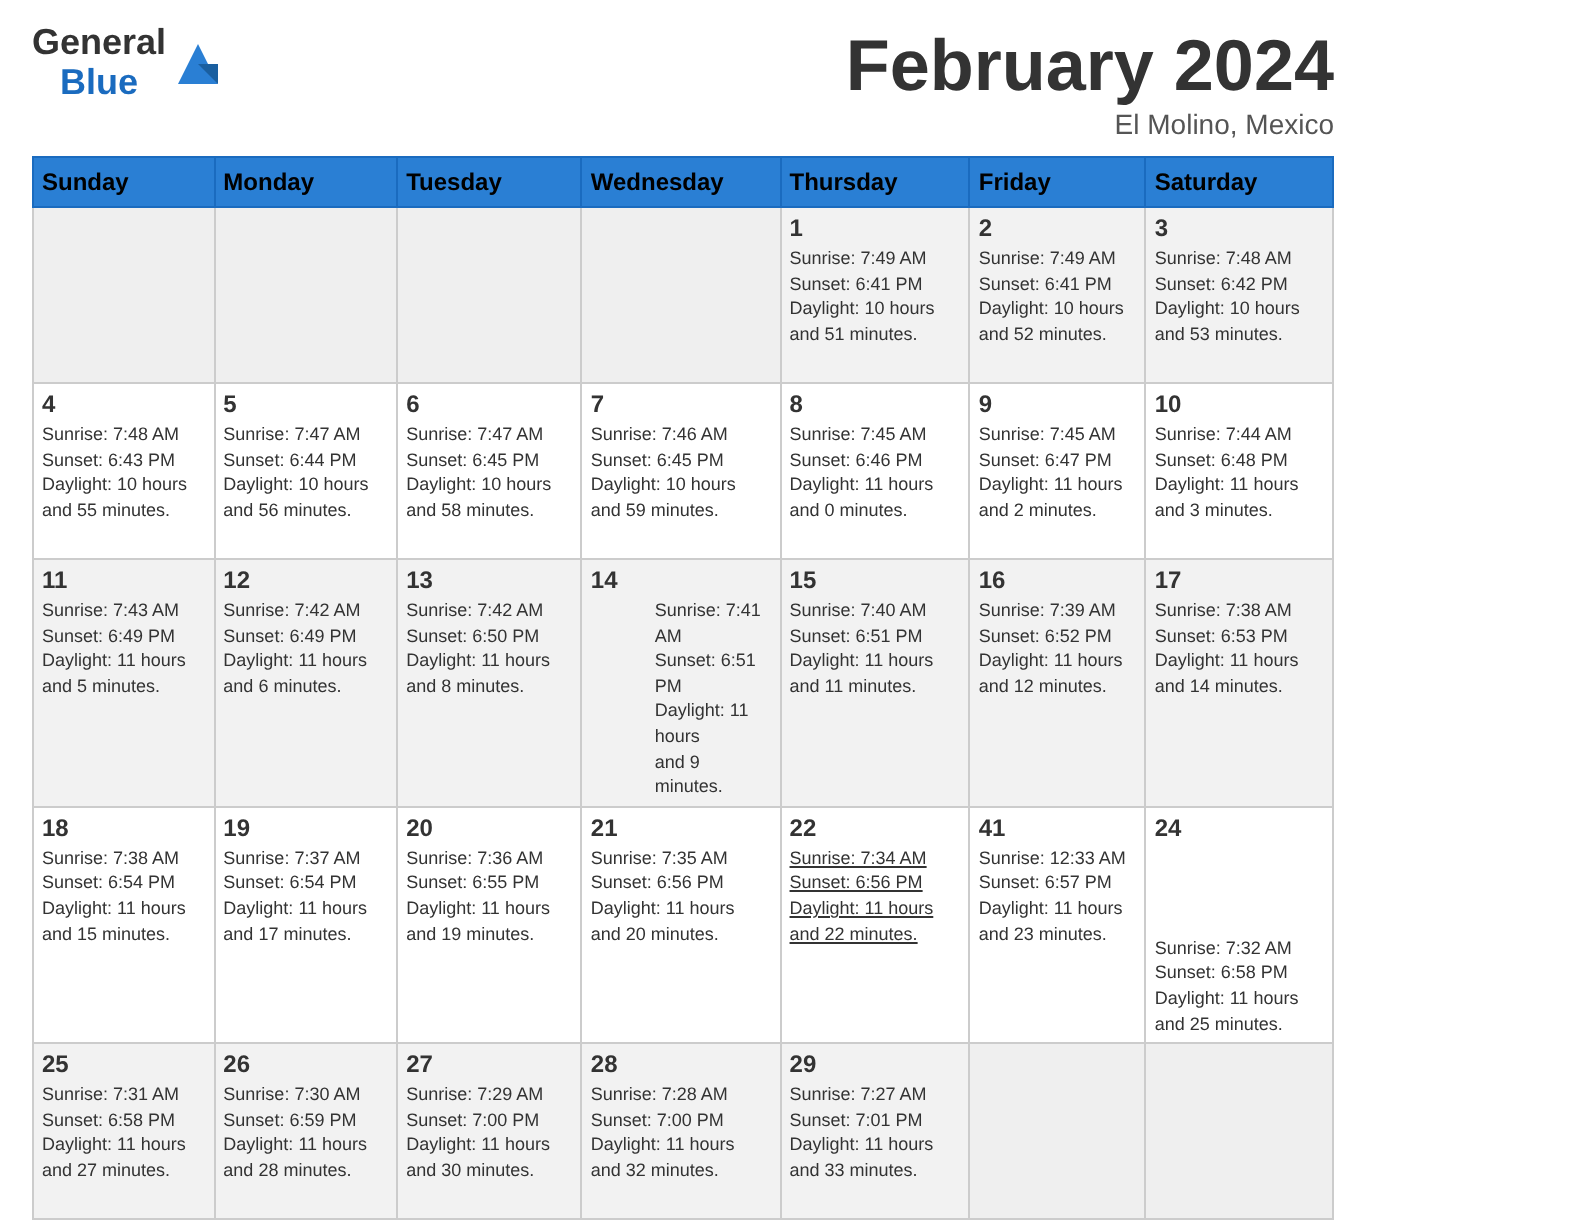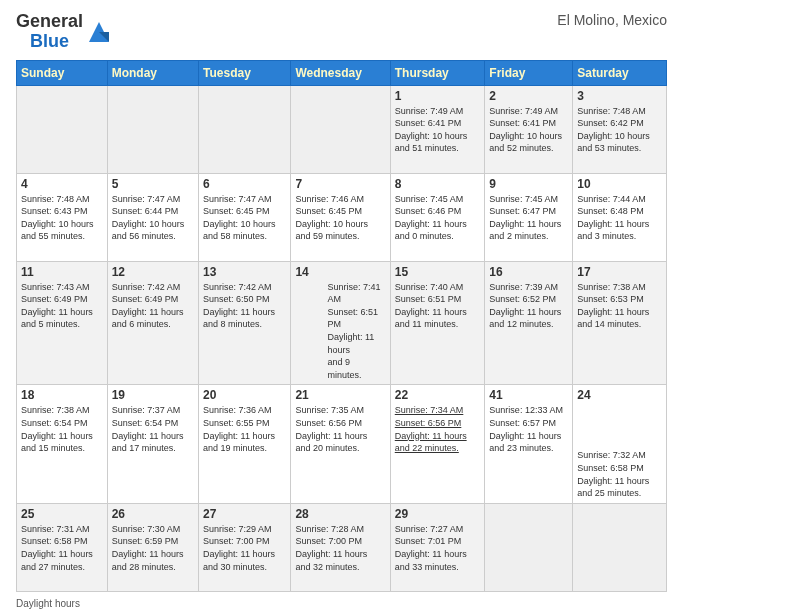--- a/index.html
+++ b/index.html
@@ -57,21 +57,21 @@
     .location {
       font-size: 14px;
       color: #555;
     }
     .calendar {
       width: 100%;
       border-collapse: collapse;
     }
     .calendar th {
       background: #2a7fd4;
-      color: #fef9c3;
+      color: #000000;
       font-size: 12px;
       font-weight: bold;
       padding: 5px 4px;
       text-align: left;
       border: 1px solid #1a6bbf;
     }
     .calendar td {
       border: 1px solid #ccc;
       vertical-align: top;
       padding: 3px 4px;
@@ -113,20 +113,21 @@
       <div class="logo-text">
         <span class="logo-general">General</span>
         <span class="logo-blue">Blue</span>
       </div>
       <svg class="logo-icon" viewBox="0 0 28 28" xmlns="http://www.w3.org/2000/svg">
         <polygon points="4,24 14,4 24,24" fill="#2a7fd4"></polygon>
         <polygon points="14,14 24,14 24,24" fill="#1a5fa0"></polygon>
       </svg>
     </div>
     <div class="title-block">
+      <div class="month-title">February 2024</div>
       <div class="location">El Molino, Mexico</div>
     </div>
   </div>
 
   <table class="calendar">
     <thead>
       <tr>
       <th>Sunday</th>
           <th>Monday</th>
           <th>Tuesday</th>

